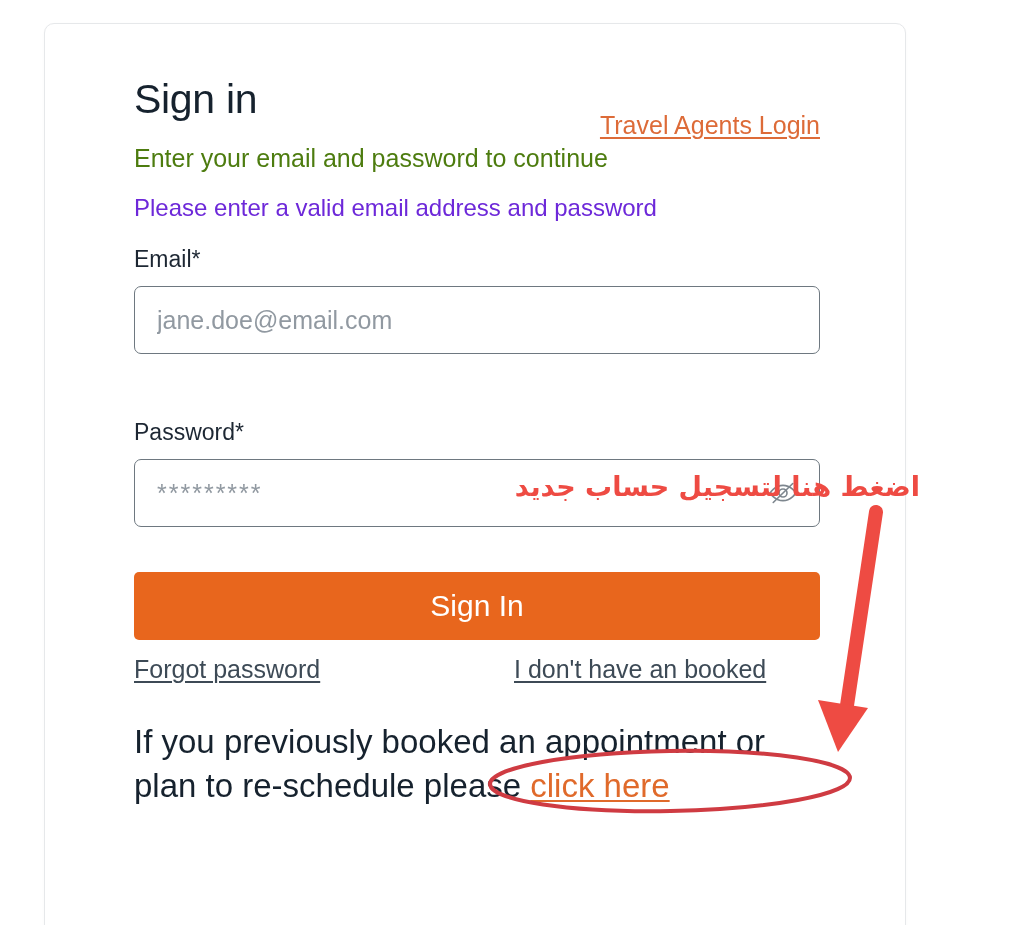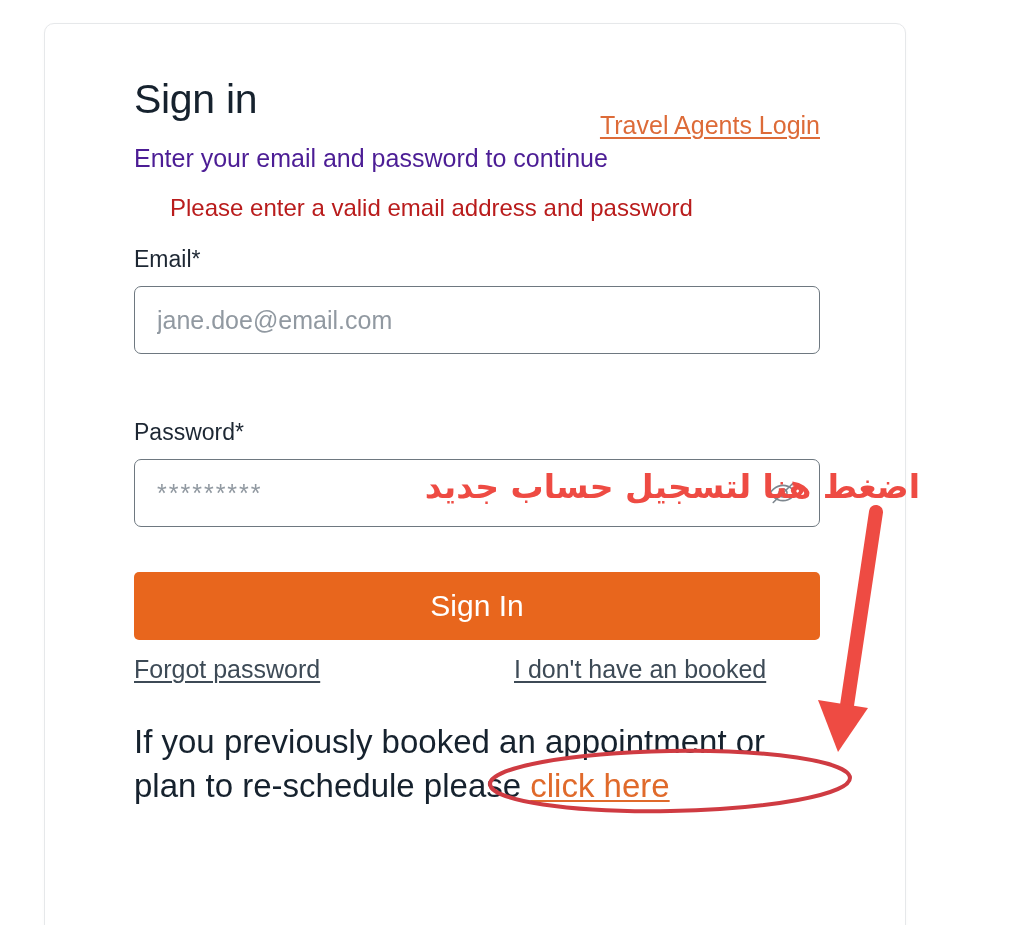--- a/index.html
+++ b/index.html
@@ -64,30 +64,29 @@
     cursor: pointer;
     white-space: nowrap;
     margin-top: 20px;
   }
 
   
   #login-subtitle {
     margin-top: 1px;
     font-size: 25px;
     line-height: 43px;
-    color: #4c1d95;
+    color: #4d7c0f;
     max-width: 575px;
   }
   #login-error {
     margin-top: 9px;
     font-size: 24px;
     line-height: 38px;
-    color: #b91c1c;
+    color: #6d28d9;
     max-width: 580px;
-    margin-left: 36px;
   }
 
   
   .field-group { margin-top: 18px; }
   .field-label {
     font-size: 23px;
     line-height: 28px;
     color: #1d2733;
     margin-bottom: 13px;
   }
@@ -192,21 +191,21 @@
   }
   #annotation-arabic-text {
     position: absolute;
     left: 528px;
     top: 470px;
     width: 392px;
     text-align: right;
     direction: rtl;
     font-family: "DejaVu Sans", sans-serif;
     font-weight: bold;
-    font-size: 33px;
+    font-size: 27px;
     line-height: 34px;
     color: #ee4b43;
     white-space: nowrap;
   }
 </style>
 </head>
 <body>
 
 <div id="login-card">
   <div id="card-inner">

